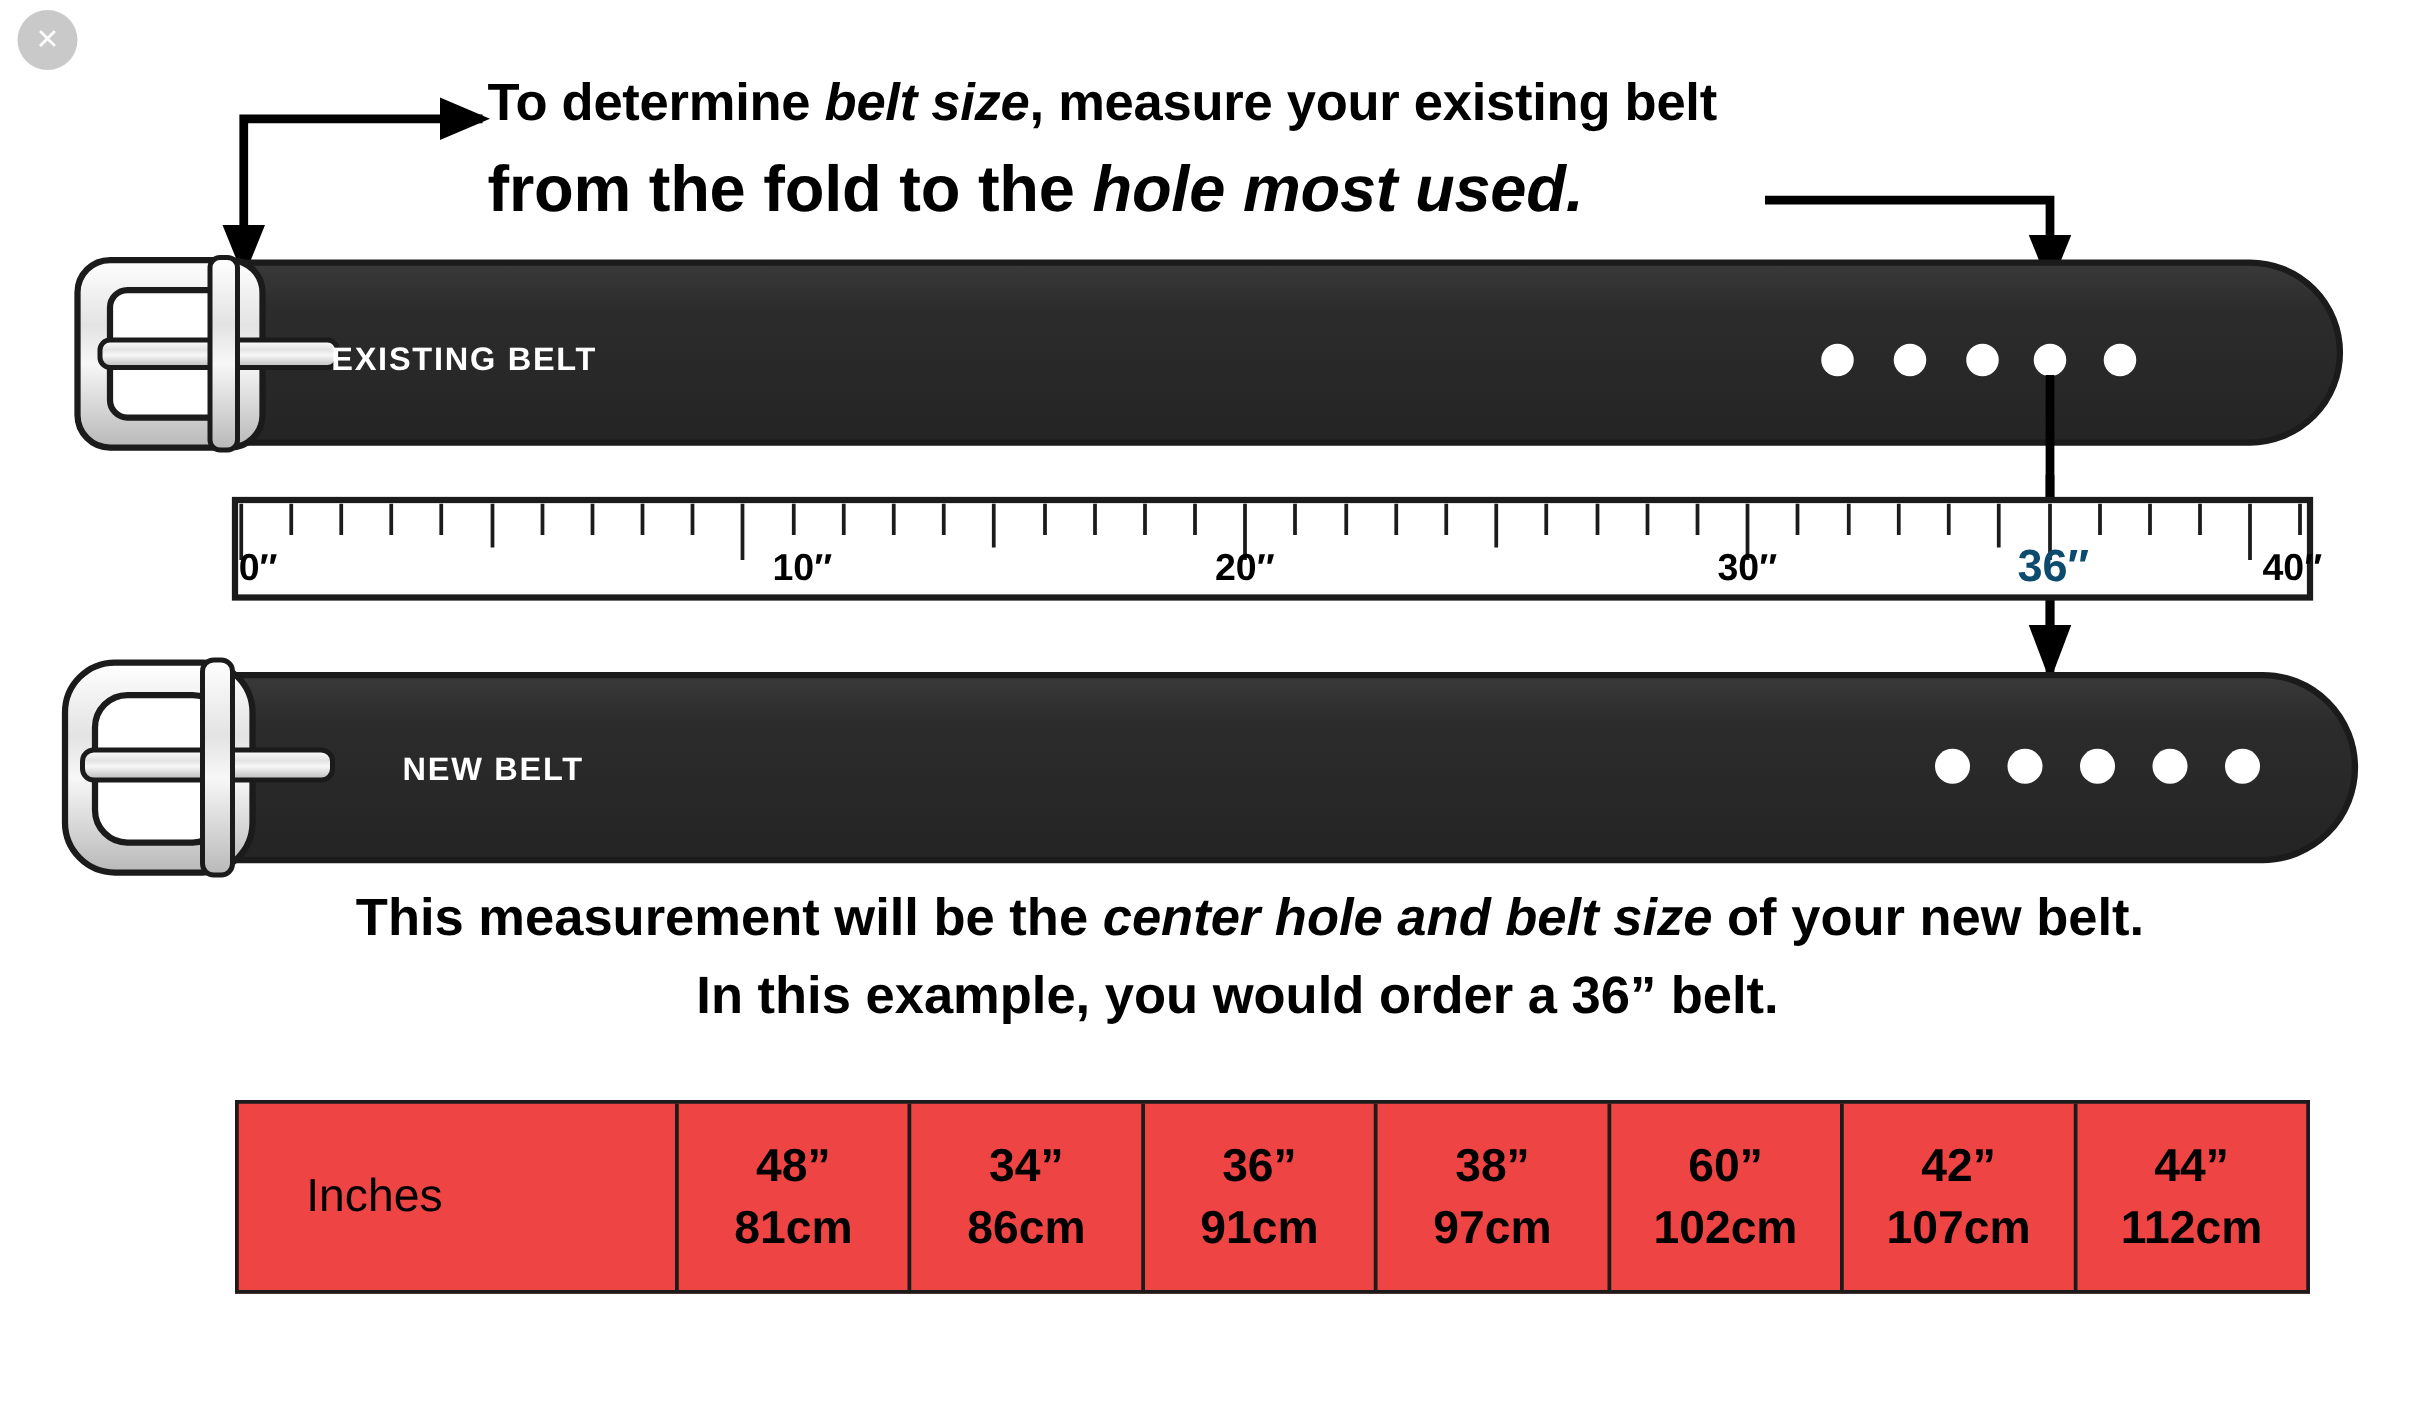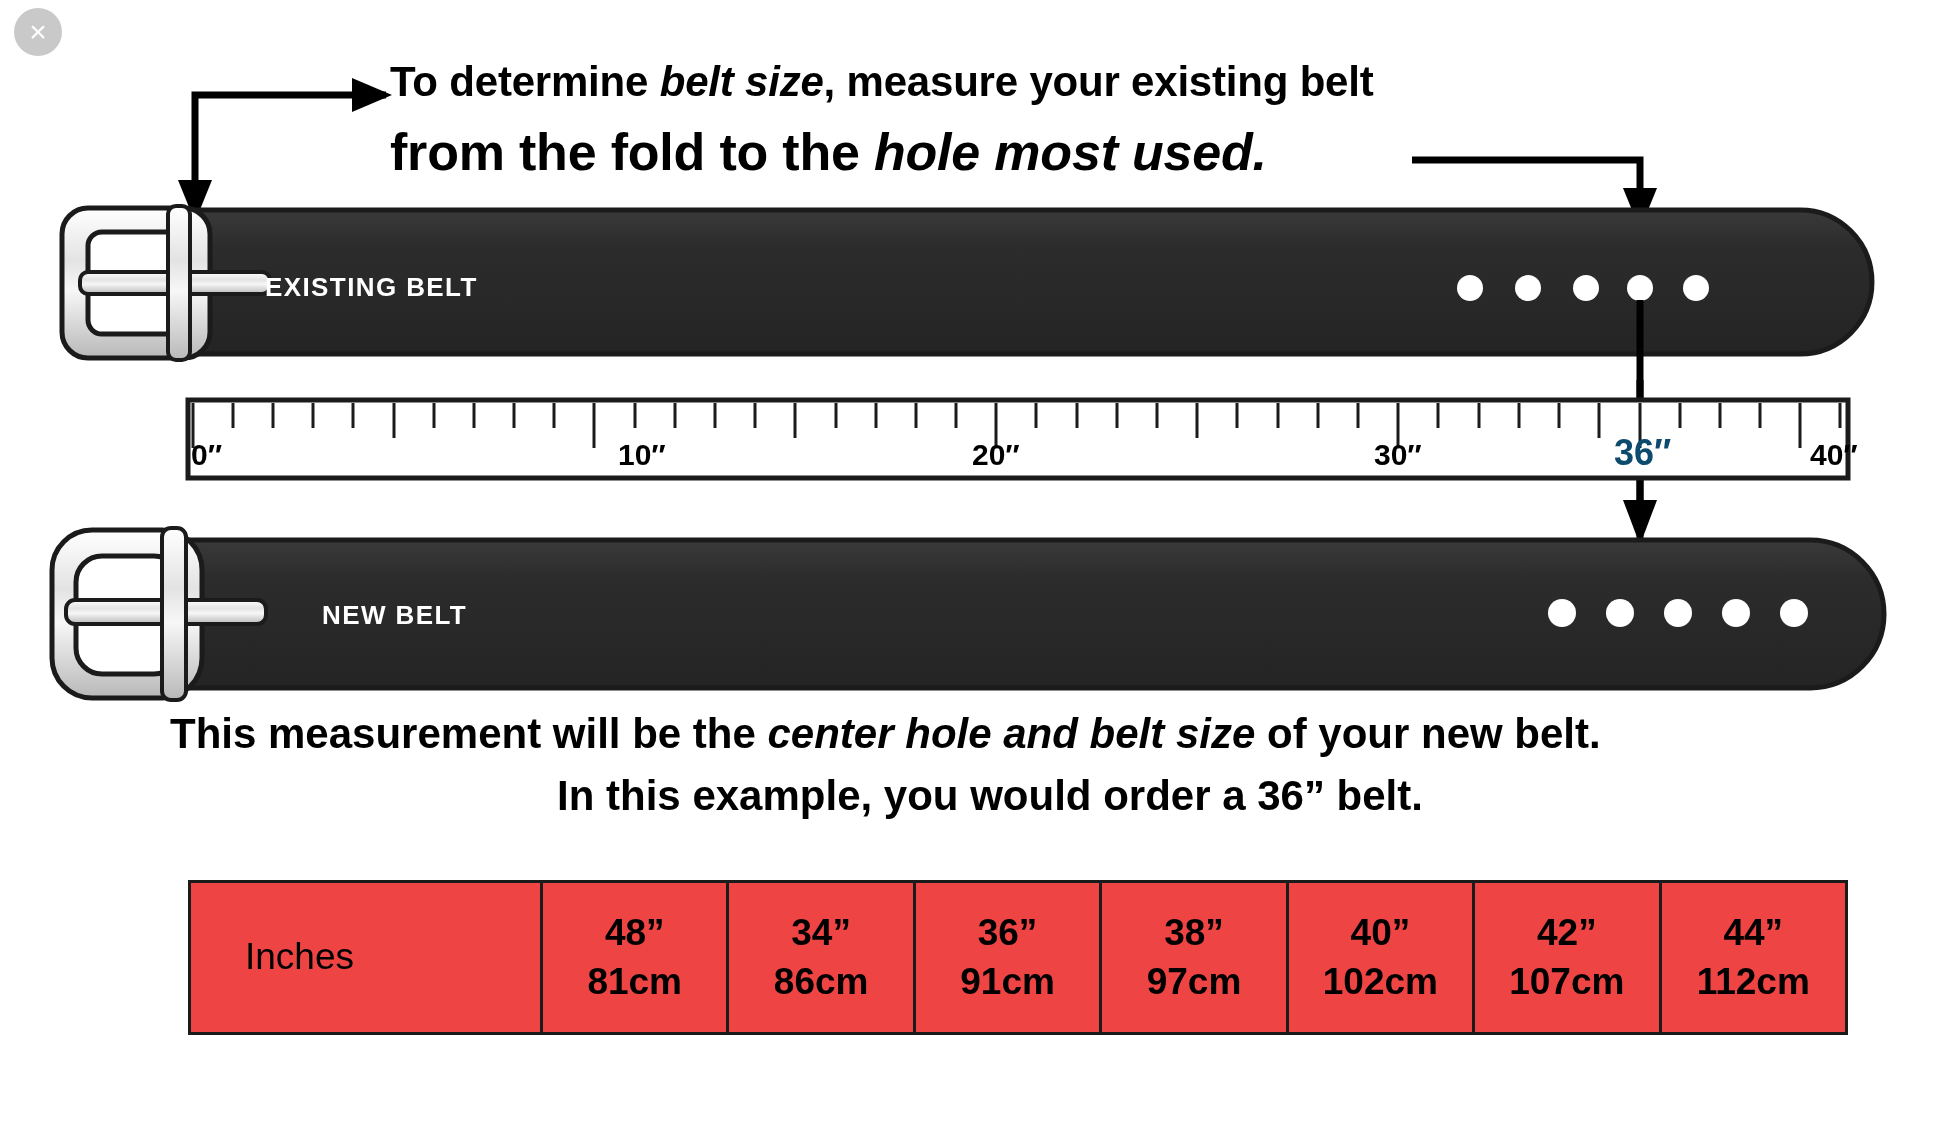--- a/index.html
+++ b/index.html
@@ -75,24 +75,24 @@
     position: absolute;
     color: #ffffff;
     font-weight: 700;
     font-size: 26px;
     letter-spacing: 1.4px;
   }
 
   
   #bottom-line1 {
     position: absolute;
-    left: 170px;
+    left: 180px;
     top: 710px;
     width: 1640px;
-    text-align: left;
+    text-align: center;
     font-size: 42px;
     font-weight: 700;
     color: #000;
   }
   #bottom-line2 {
     position: absolute;
     left: 170px;
     top: 772px;
     width: 1640px;
     text-align: center;
@@ -307,21 +307,21 @@
     </div>
     <div class="col sizecol">
       <div class="cell">36”</div>
       <div class="cell">91cm</div>
     </div>
     <div class="col sizecol">
       <div class="cell">38”</div>
       <div class="cell">97cm</div>
     </div>
     <div class="col sizecol">
-      <div class="cell">40”</div>
+      <div class="cell">60”</div>
       <div class="cell">102cm</div>
     </div>
     <div class="col sizecol">
       <div class="cell">42”</div>
       <div class="cell">107cm</div>
     </div>
     <div class="col sizecol">
       <div class="cell">44”</div>
       <div class="cell">112cm</div>
     </div>

